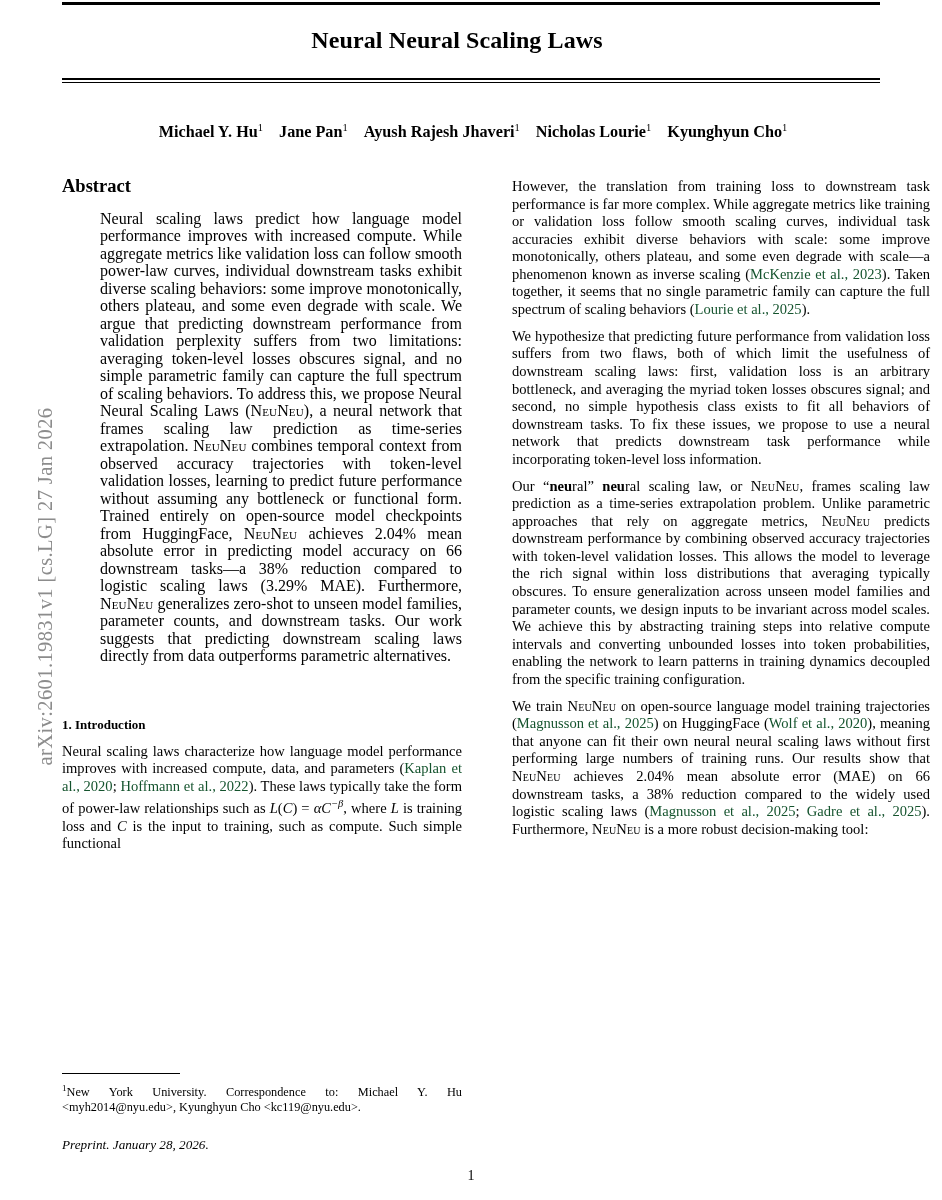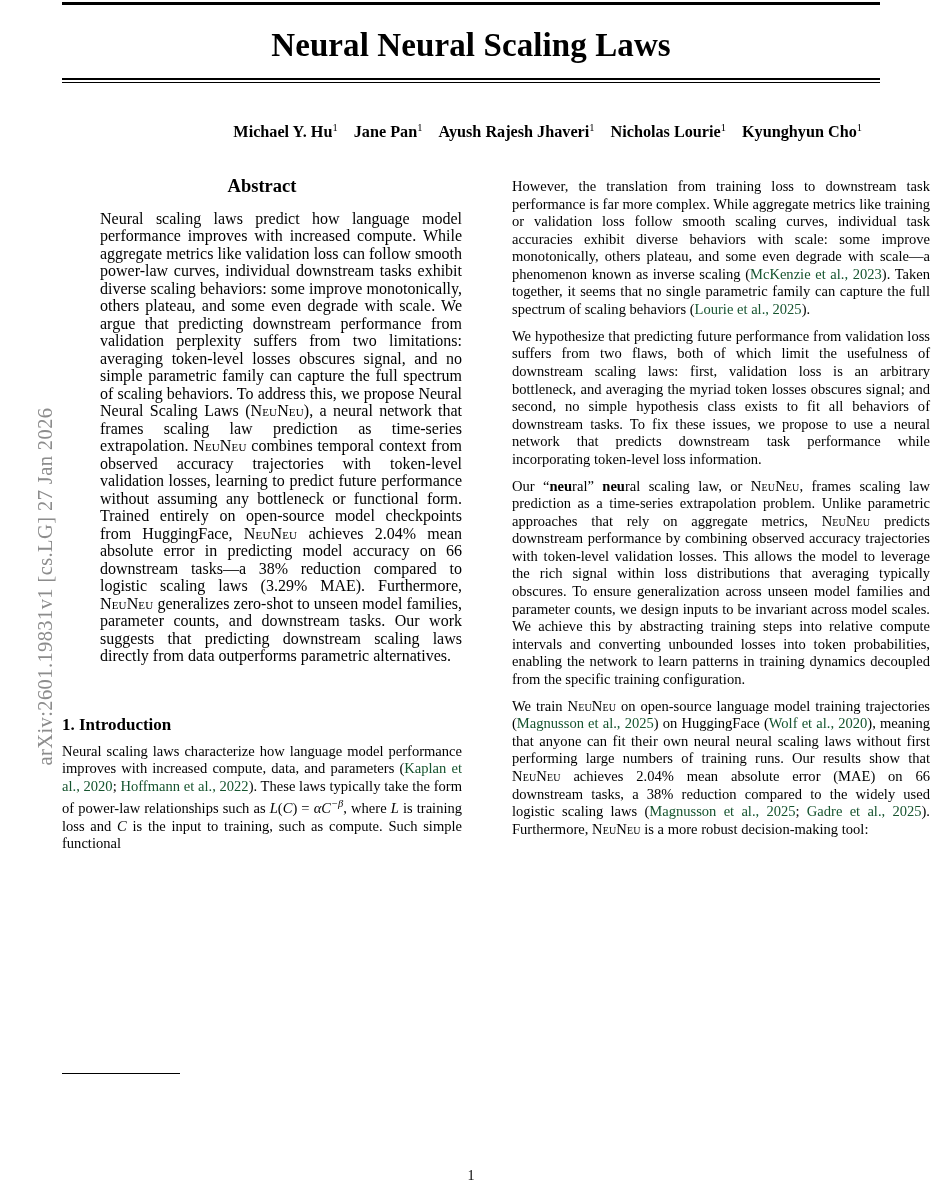--- a/index.html
+++ b/index.html
@@ -39,47 +39,47 @@
     left: 62px;
     top: 2px;
     width: 818px;
     height: 3px;
     background: #000;
   }
 
   
   .title {
     position: absolute;
-    left: 62px;
+    left: 48px;
     top: 27px;
     width: 818px;
     text-align: center;
-    font-size: 33px;
+    font-size: 24px;
     font-weight: bold;
     letter-spacing: 0.1px;
   }
 
   
   .rule-double {
     position: absolute;
     left: 62px;
     top: 78px;
     width: 818px;
   }
   .rule-double .r1 { height: 2px; background: #000; }
   .rule-double .gap { height: 1.5px; background: #fff; }
   .rule-double .r2 { height: 1.5px; background: #000; }
 
   
   .authors {
     position: absolute;
-    left: 50px;
+    left: 64px;
     top: 122px;
     width: 818px;
-    text-align: right;
+    text-align: center;
     font-size: 16.2px;
     font-weight: bold;
     white-space: nowrap;
   }
   .authors .author { margin: 0 6px; }
   .authors sup { font-weight: normal; font-size: 10.5px; vertical-align: super; }
 
   
   .col {
     position: absolute;
@@ -87,35 +87,35 @@
     font-size: 14.55px;
     line-height: 17.55px;
     text-align: justify;
     text-justify: inter-word;
     hyphens: manual;
   }
   .col-left  { left: 62px;  width: 400px; }
   .col-right { left: 512px; width: 418px; }
 
   .abstract-head {
-    text-align: center;
+    text-align: left;
     font-size: 18.5px;
     font-weight: bold;
     margin: 0 0 14px 0;
   }
   .abstract-body {
     margin: 0 0 0 38px;
     width: 362px;
     font-size: 16px;
     line-height: 17.5px;
     text-align: justify;
   }
 
   .sec-head {
-    font-size: 17px;
+    font-size: 13px;
     font-weight: bold;
     margin: 0 0 9px 0;
     text-align: left;
   }
   p.para { margin: 0 0 9.5px 0; }
 
   .cite { color: #14532d; }
   .sc {
     font-variant: small-caps;
     letter-spacing: 0.15px;
@@ -210,17 +210,19 @@
     <p class="para">We hypothesize that predicting future performance from validation loss suffers from two flaws, both of which limit the usefulness of downstream scaling laws: first, validation loss is an arbitrary bottleneck, and averaging the myriad token losses obscures signal; and second, no simple hypothesis class exists to fit all behaviors of downstream tasks. To fix these issues, we propose to use a neural network that predicts downstream task performance while incorporating token-level loss information.</p>
 
     <p class="para"><span>Our “</span><b>neu</b><span>ral” </span><b>neu</b><span>ral scaling law, or </span><span class="sc">NeuNeu</span><span>, frames scaling law prediction as a time-series extrapolation problem. Unlike parametric approaches that rely on aggregate metrics, </span><span class="sc">NeuNeu</span><span> predicts downstream performance by combining observed accuracy trajectories with token-level validation losses. This allows the model to leverage the rich signal within loss distributions that averaging typically obscures. To ensure generalization across unseen model families and parameter counts, we design inputs to be invariant across model scales. We achieve this by abstracting training steps into relative compute intervals and converting unbounded losses into token probabilities, enabling the network to learn patterns in training dynamics decoupled from the specific training configuration.</span></p>
 
     <p class="para"><span>We train </span><span class="sc">NeuNeu</span><span> on open-source language model training trajectories (</span><span class="cite">Magnusson et al., 2025</span><span>) on HuggingFace (</span><span class="cite">Wolf et al., 2020</span><span>), meaning that anyone can fit their own neural neural scaling laws without first performing large numbers of training runs. Our results show that </span><span class="sc">NeuNeu</span><span> achieves 2.04% mean absolute error (MAE) on 66 downstream tasks, a 38% reduction compared to the widely used logistic scaling laws (</span><span class="cite">Magnusson et al., 2025</span><span>; </span><span class="cite">Gadre et al., 2025</span><span>). Furthermore, </span><span class="sc">NeuNeu</span><span> is a more robust decision-making tool:</span></p>
 
   </div>
 
   <div class="footnote-rule"></div>
 
-
+  <div class="footnote"><sup>1</sup><span>New York University. Correspondence to: Michael Y. Hu &lt;myh2014@nyu.edu&gt;, Kyunghyun Cho &lt;kc119@nyu.edu&gt;.</span></div>
+
+  <div class="preprint">Preprint. January 28, 2026.</div>
 
   <div class="pageno">1</div>
 
 </div>
 
 </body></html>

